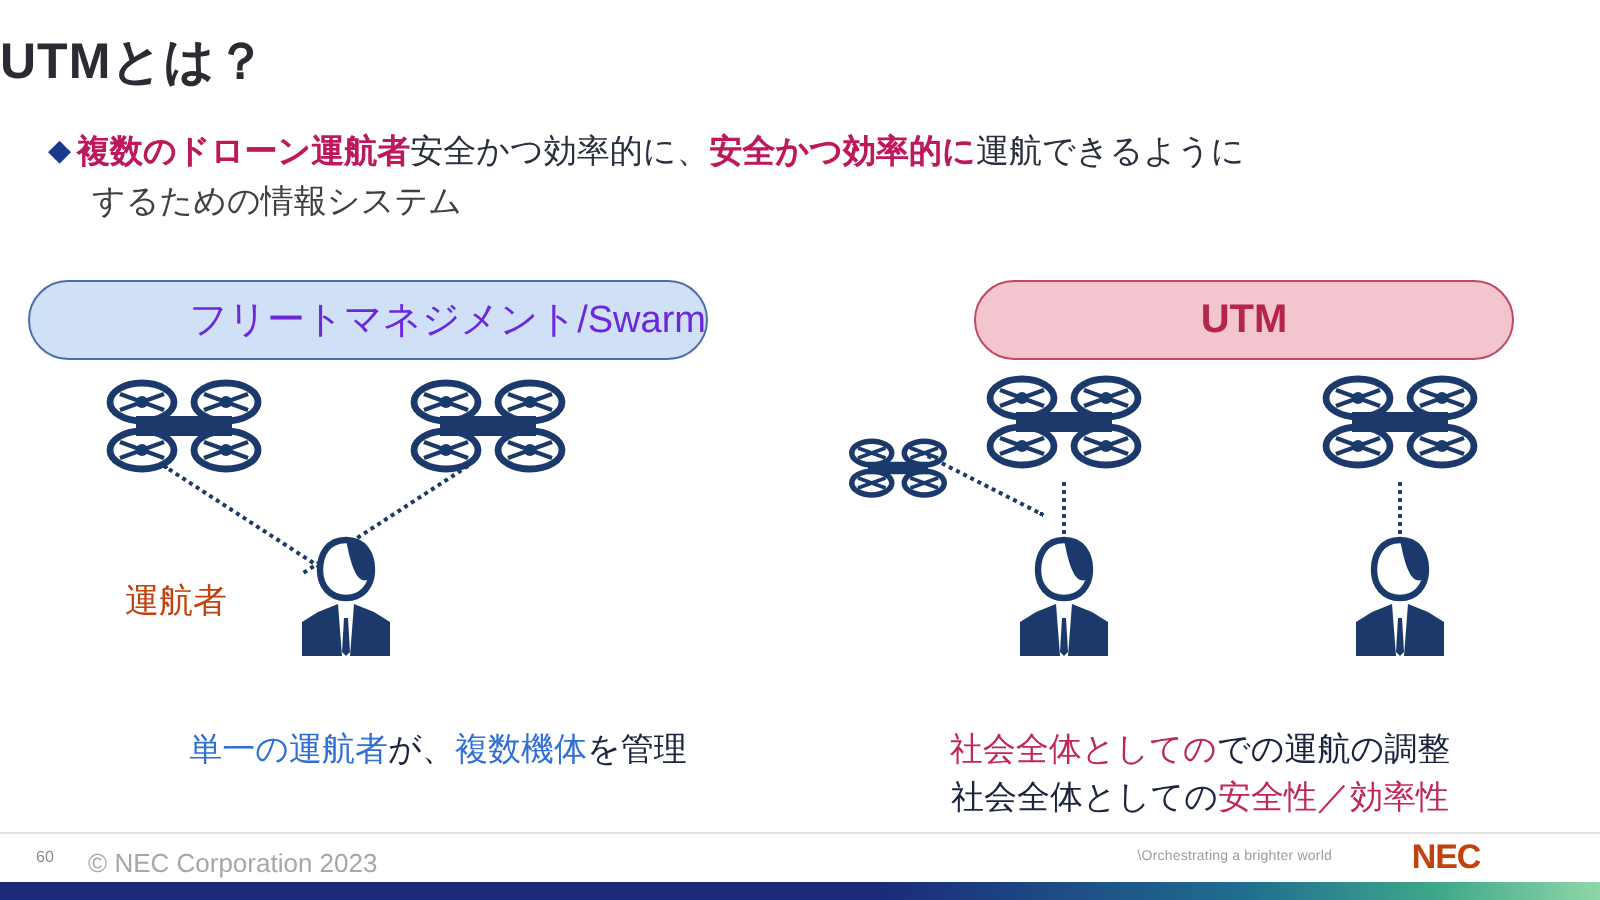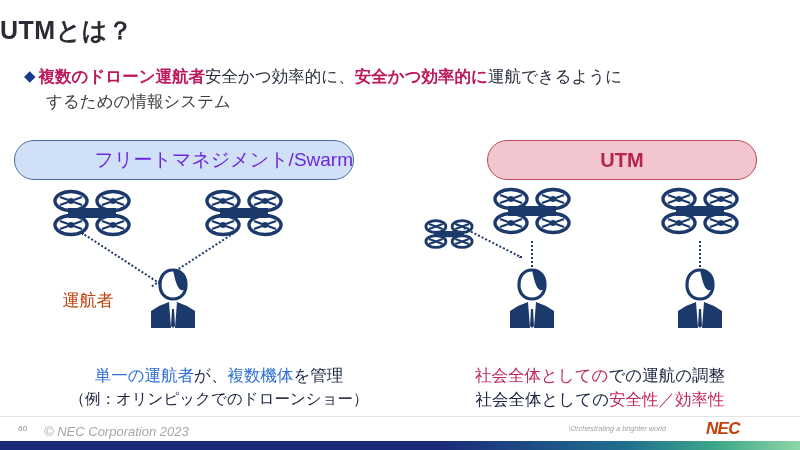--- a/index.html
+++ b/index.html
@@ -140,21 +140,20 @@
     color: #c2410c;
   }
 
   
   .footer {
     position: absolute;
     left: 0;
     bottom: 0;
     width: 752px;
     height: 34px;
-    font-style: italic;
   }
   .footer-rule {
     position: absolute;
     left: 0;
     top: 0;
     width: 800px;
     height: 1px;
     background: #e3e3e6;
   }
   .page-num {
@@ -420,21 +419,20 @@
         <path d="M16 38 L26 34 L30 44 L34 34 L44 38 L52 43 L52 60 L8 60 L8 43 Z" fill="#1b3a6b"></path>
         <path d="M26 34 L30 40 L34 34 L32 60 L28 60 Z" fill="#ffffff"></path>
         <path d="M29 41 L31 41 L32 58 L30 60 L28 58 Z" fill="#1b3a6b"></path>
       </svg>
     </div>
   </div>
 </div>
 
 <div class="caption caption-left">
   <span class="cap-line"><span class="cap-blue">単一の運航者</span><span class="cap-dark">が、</span><span class="cap-blue">複数機体</span><span class="cap-dark">を管理</span></span>
-  <span class="cap-line cap-sub">（例：オリンピックでのドローンショー）</span>
 </div>
 
 <div class="caption caption-right">
   <span class="cap-line"><span class="cap-crimson">社会全体としての</span><span class="cap-dark">での運航の調整</span></span>
   <span class="cap-line"><span class="cap-dark">社会全体としての</span><span class="cap-crimson">安全性／効率性</span></span>
 </div>
 
 <div class="footer">
   <div class="footer-rule"></div>
   <div class="page-num">60</div>

